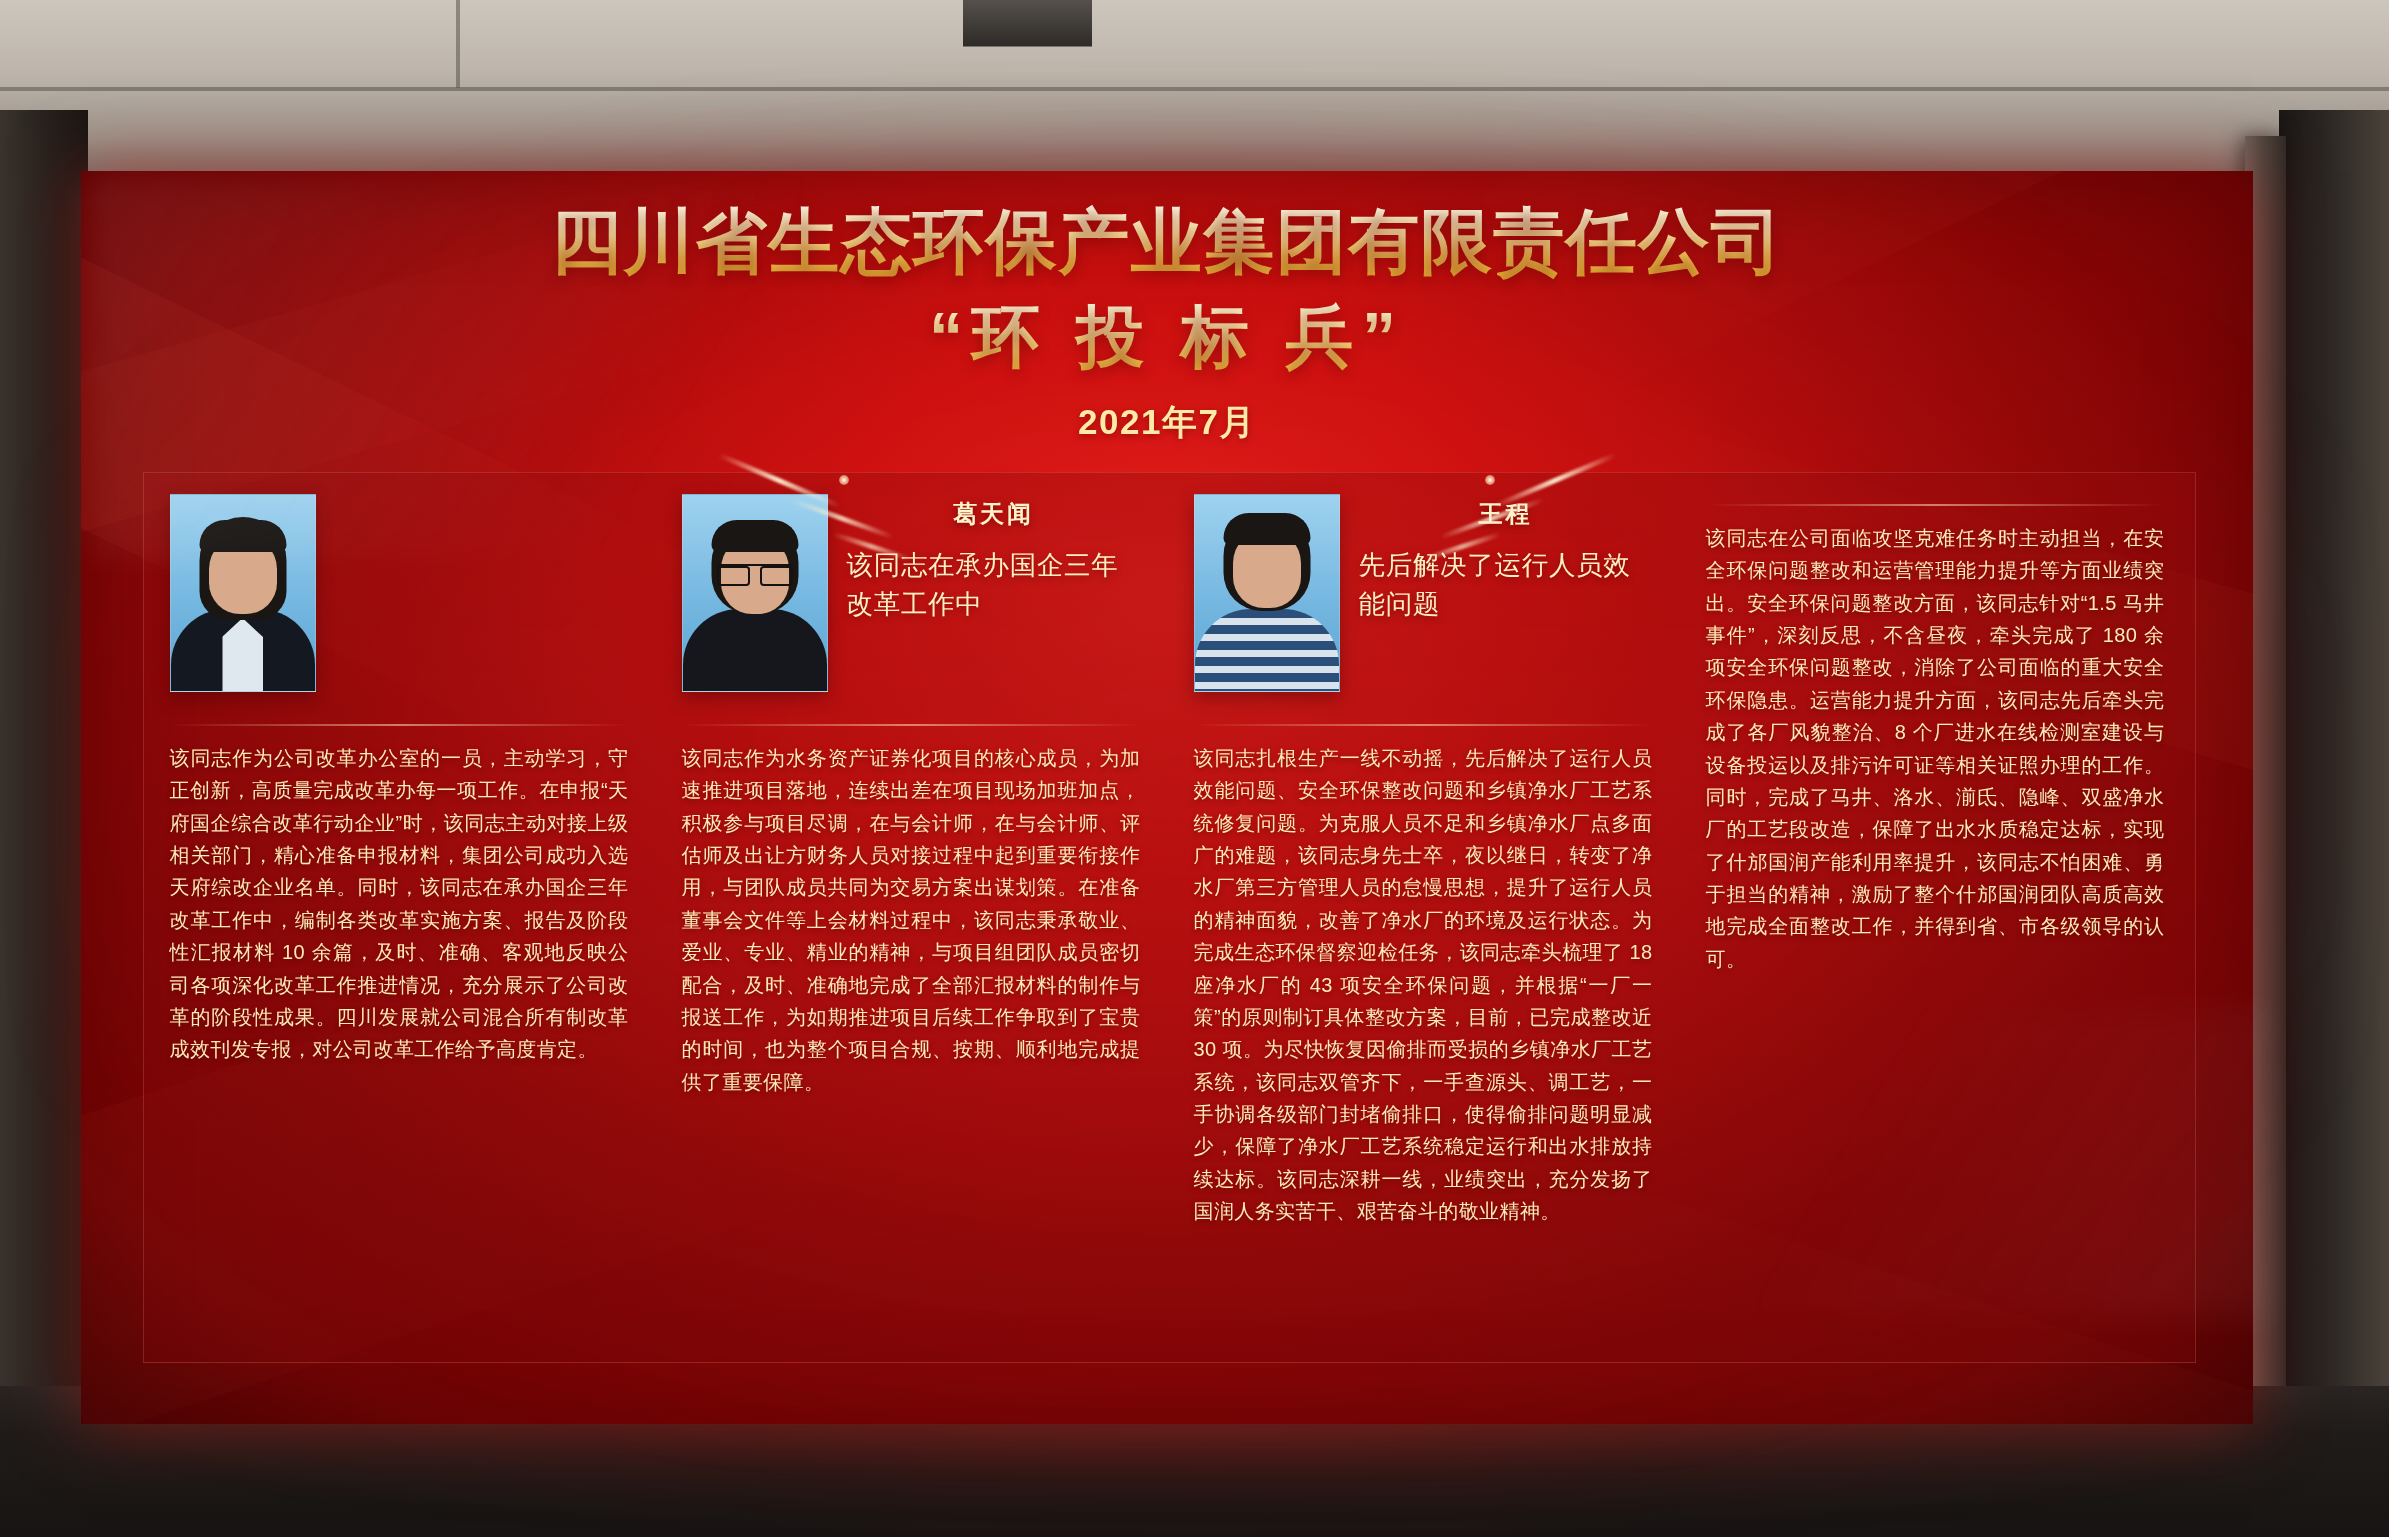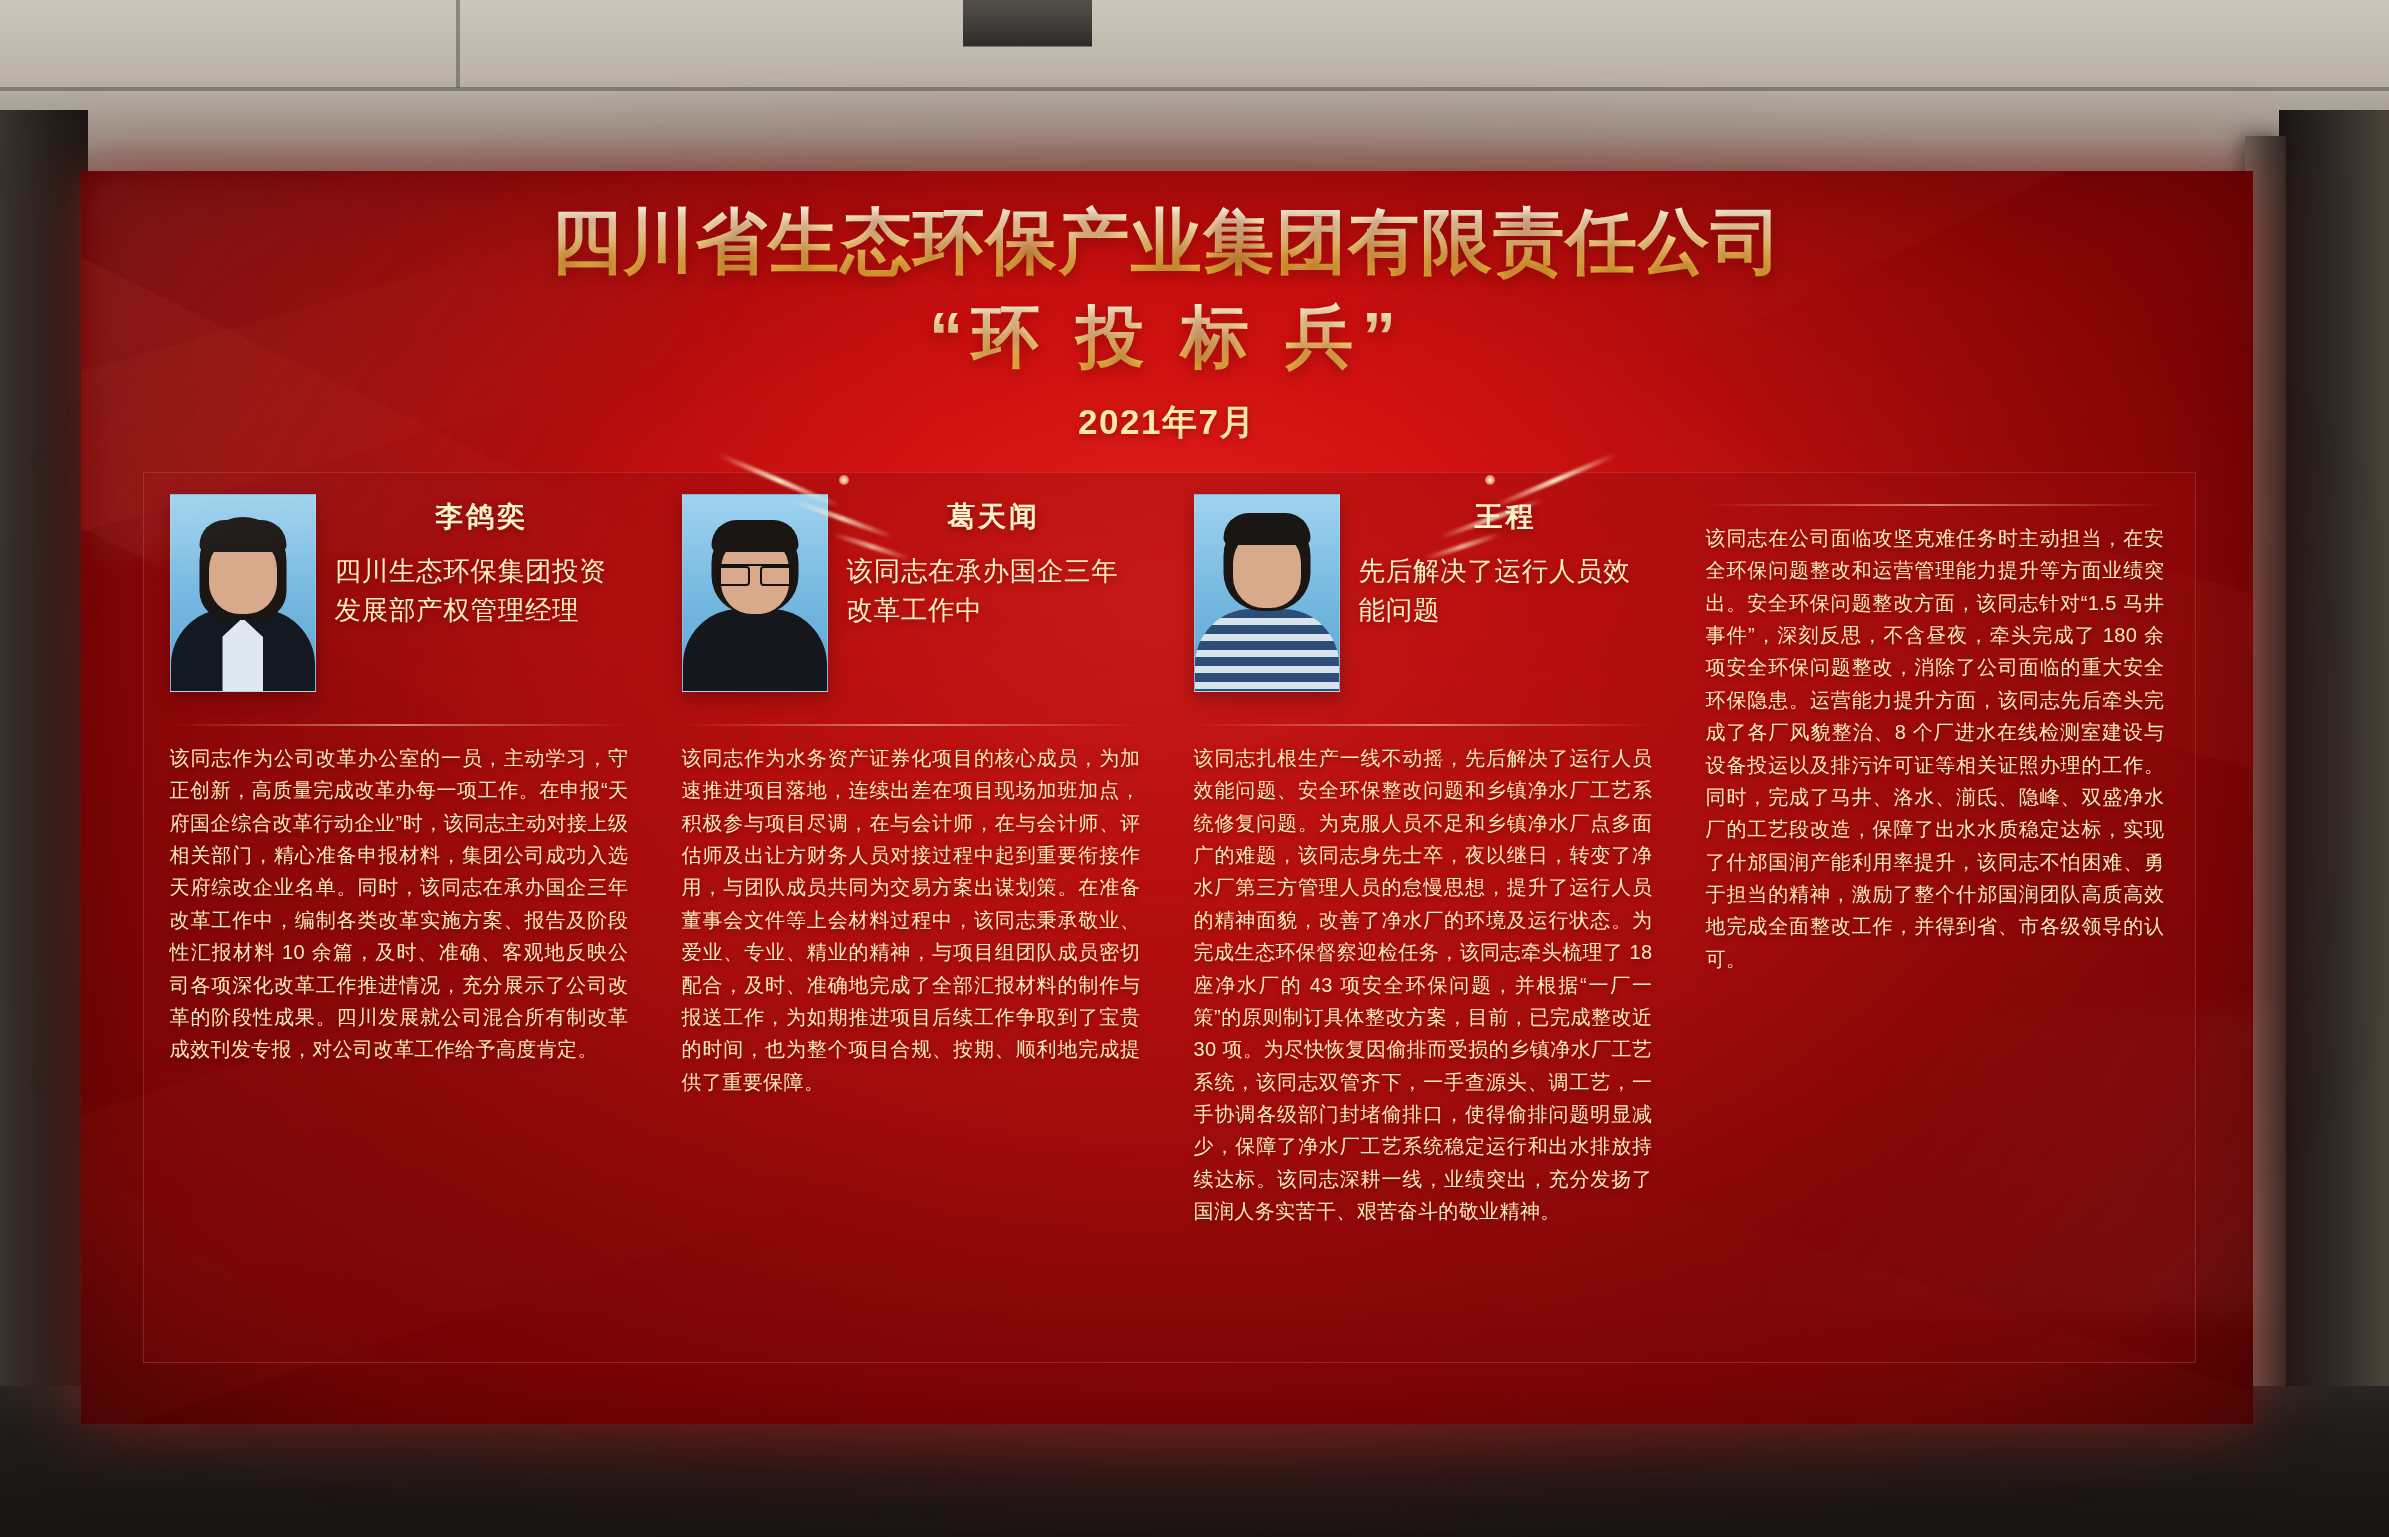--- a/index.html
+++ b/index.html
@@ -246,21 +246,21 @@
   .ph-glasses:after  { right: 0; }
   .ph-stripes {
     position: absolute; left: 50%; bottom: 0; width: 144px; height: 82px;
     transform: translateX(-50%);
     border-radius: 56px 56px 0 0;
     background: repeating-linear-gradient(180deg,#2b4f78 0 8.8px,#d9e3ee 8.8px 16px);
   }
 
   .name-block { padding-top: 4.4px; }
   .person-name {
-    font-size: 28px;
+    font-size: 24px;
     font-weight: bold;
     color: #fff3c9;
     letter-spacing: 2.9px;
     text-shadow: 0 2.2px 7.3px rgba(80,0,0,.55);
     margin-bottom: 16px;
     text-align: center;
   }
   .person-role {
     font-size: 26.5px;
     line-height: 1.46;
@@ -344,24 +344,20 @@
     <div class="cards">
 
       <div class="card">
         <div class="card-head">
           <div class="photo">
             <div class="ph-body" style="background:#141821;"></div>
             <div class="ph-shirt" style="background:#dfe7ef;"></div>
             <div class="ph-hair" style="top:22px;height:103px;border-radius:44px 44px 29px 29px;"></div>
             <div class="ph-face"></div>
             <div class="ph-hair-front"></div>
-          </div>
-          <div class="name-block">
-            <div class="person-name">李鸽奕</div>
-            <div class="person-role">四川生态环保集团投资发展部产权管理经理</div>
           </div>
         </div>
         <div class="divider"></div>
         <div class="bio">该同志作为公司改革办公室的一员，主动学习，守正创新，高质量完成改革办每一项工作。在申报“天府国企综合改革行动企业”时，该同志主动对接上级相关部门，精心准备申报材料，集团公司成功入选天府综改企业名单。同时，该同志在承办国企三年改革工作中，编制各类改革实施方案、报告及阶段性汇报材料 10 余篇，及时、准确、客观地反映公司各项深化改革工作推进情况，充分展示了公司改革的阶段性成果。四川发展就公司混合所有制改革成效刊发专报，对公司改革工作给予高度肯定。</div>
       </div>
 
       <div class="card">
         <div class="card-head">
           <div class="photo">
             <div class="ph-body" style="background:#15171c;"></div>

